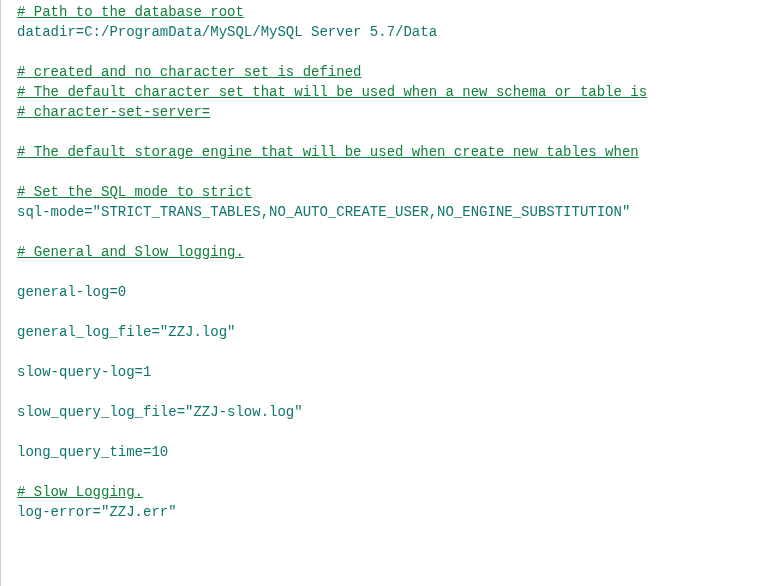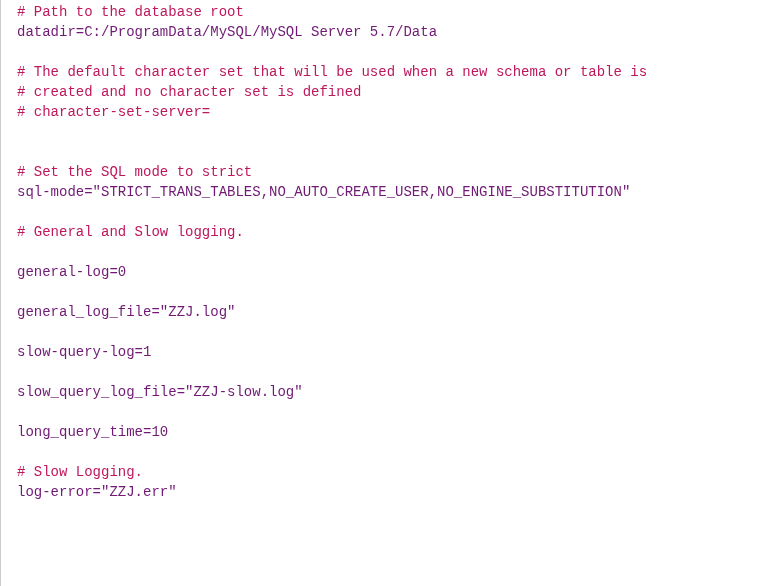--- a/index.html
+++ b/index.html
@@ -17,37 +17,39 @@
       box-sizing: border-box;
     }
     .code-container {
       padding: 2px 0 0 16px;
     }
     .line {
       white-space: pre;
       display: block;
     }
     .comment {
-      color: #be185d;
+      color: #15803d;
+      text-decoration: underline;
     }
     .config {
-      color: #701a75;
+      color: #0f766e;
     }
   </style>
 </head>
 <body>
 
 <div class="code-container">
 <span class="line comment"># Path to the database root</span>
     <span class="line config">datadir=C:/ProgramData/MySQL/MySQL Server 5.7/Data</span>
     <span class="line">&nbsp;</span>
+    <span class="line comment"># created and no character set is defined</span>
     <span class="line comment"># The default character set that will be used when a new schema or table is</span>
-    <span class="line comment"># created and no character set is defined</span>
     <span class="line comment"># character-set-server=</span>
     <span class="line">&nbsp;</span>
+    <span class="line comment"># The default storage engine that will be used when create new tables when</span>
     <span class="line">&nbsp;</span>
     <span class="line comment"># Set the SQL mode to strict</span>
     <span class="line config">sql-mode="STRICT_TRANS_TABLES,NO_AUTO_CREATE_USER,NO_ENGINE_SUBSTITUTION"</span>
     <span class="line">&nbsp;</span>
     <span class="line comment"># General and Slow logging.</span>
     <span class="line">&nbsp;</span>
     <span class="line config">general-log=0</span>
     <span class="line">&nbsp;</span>
     <span class="line config">general_log_file="ZZJ.log"</span>
     <span class="line">&nbsp;</span>

